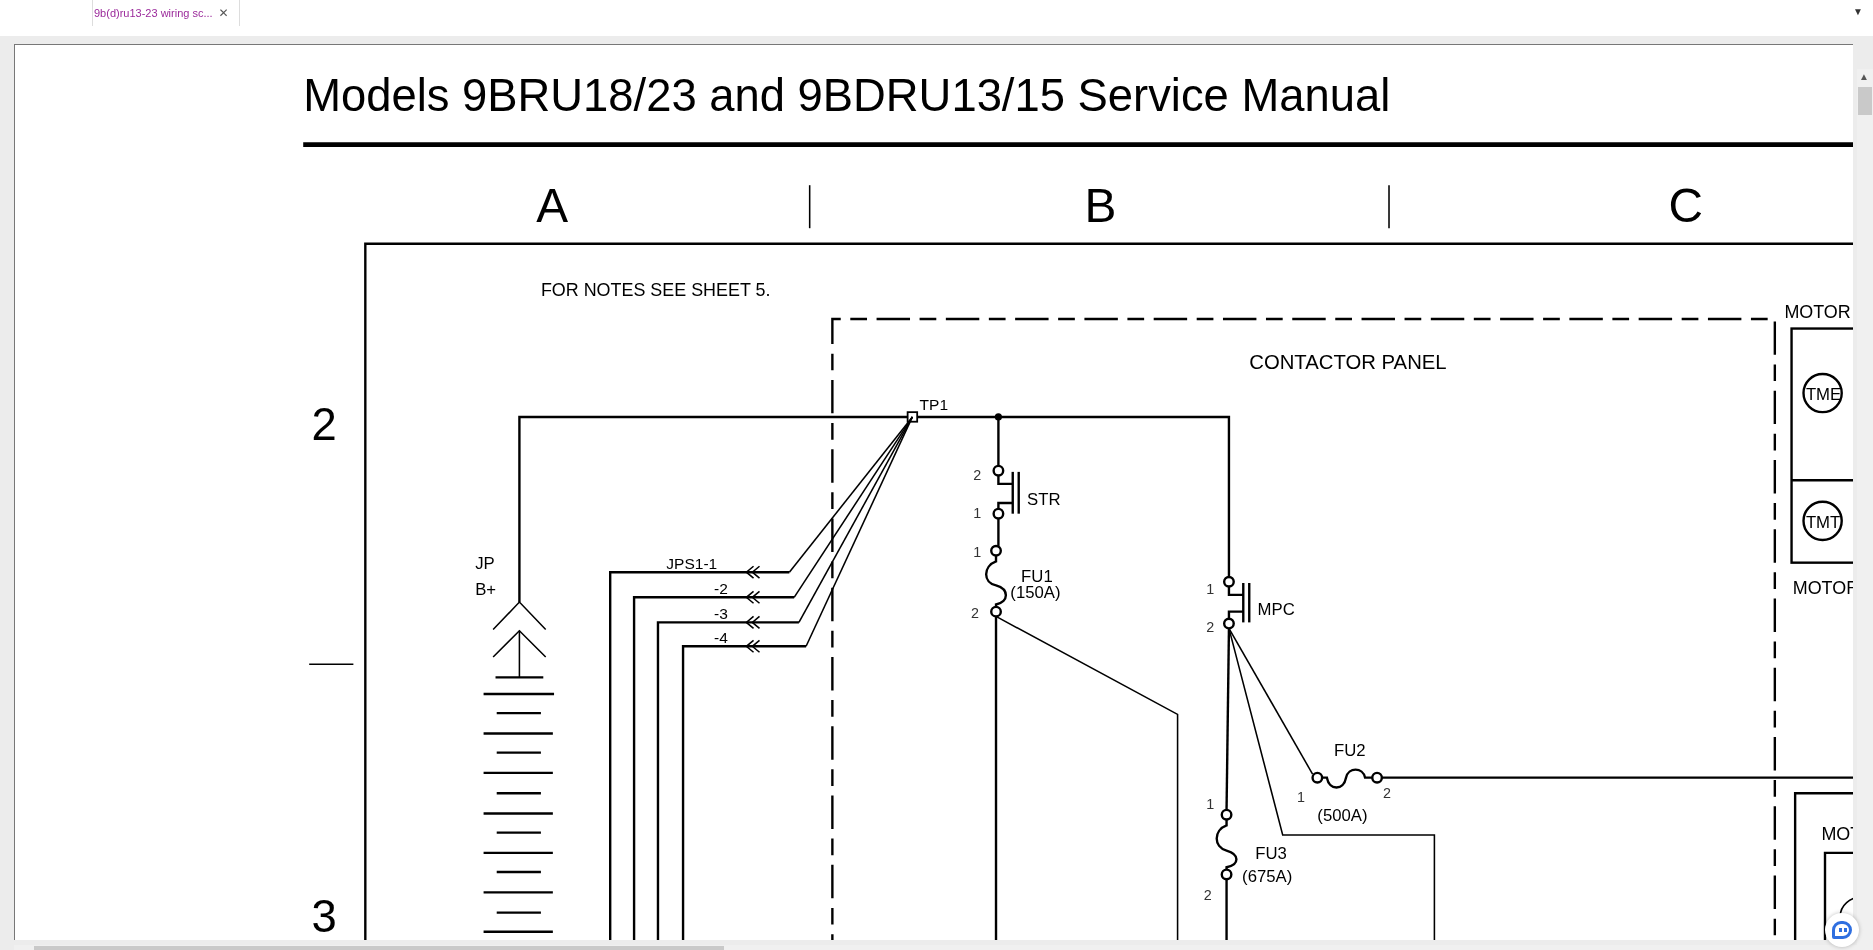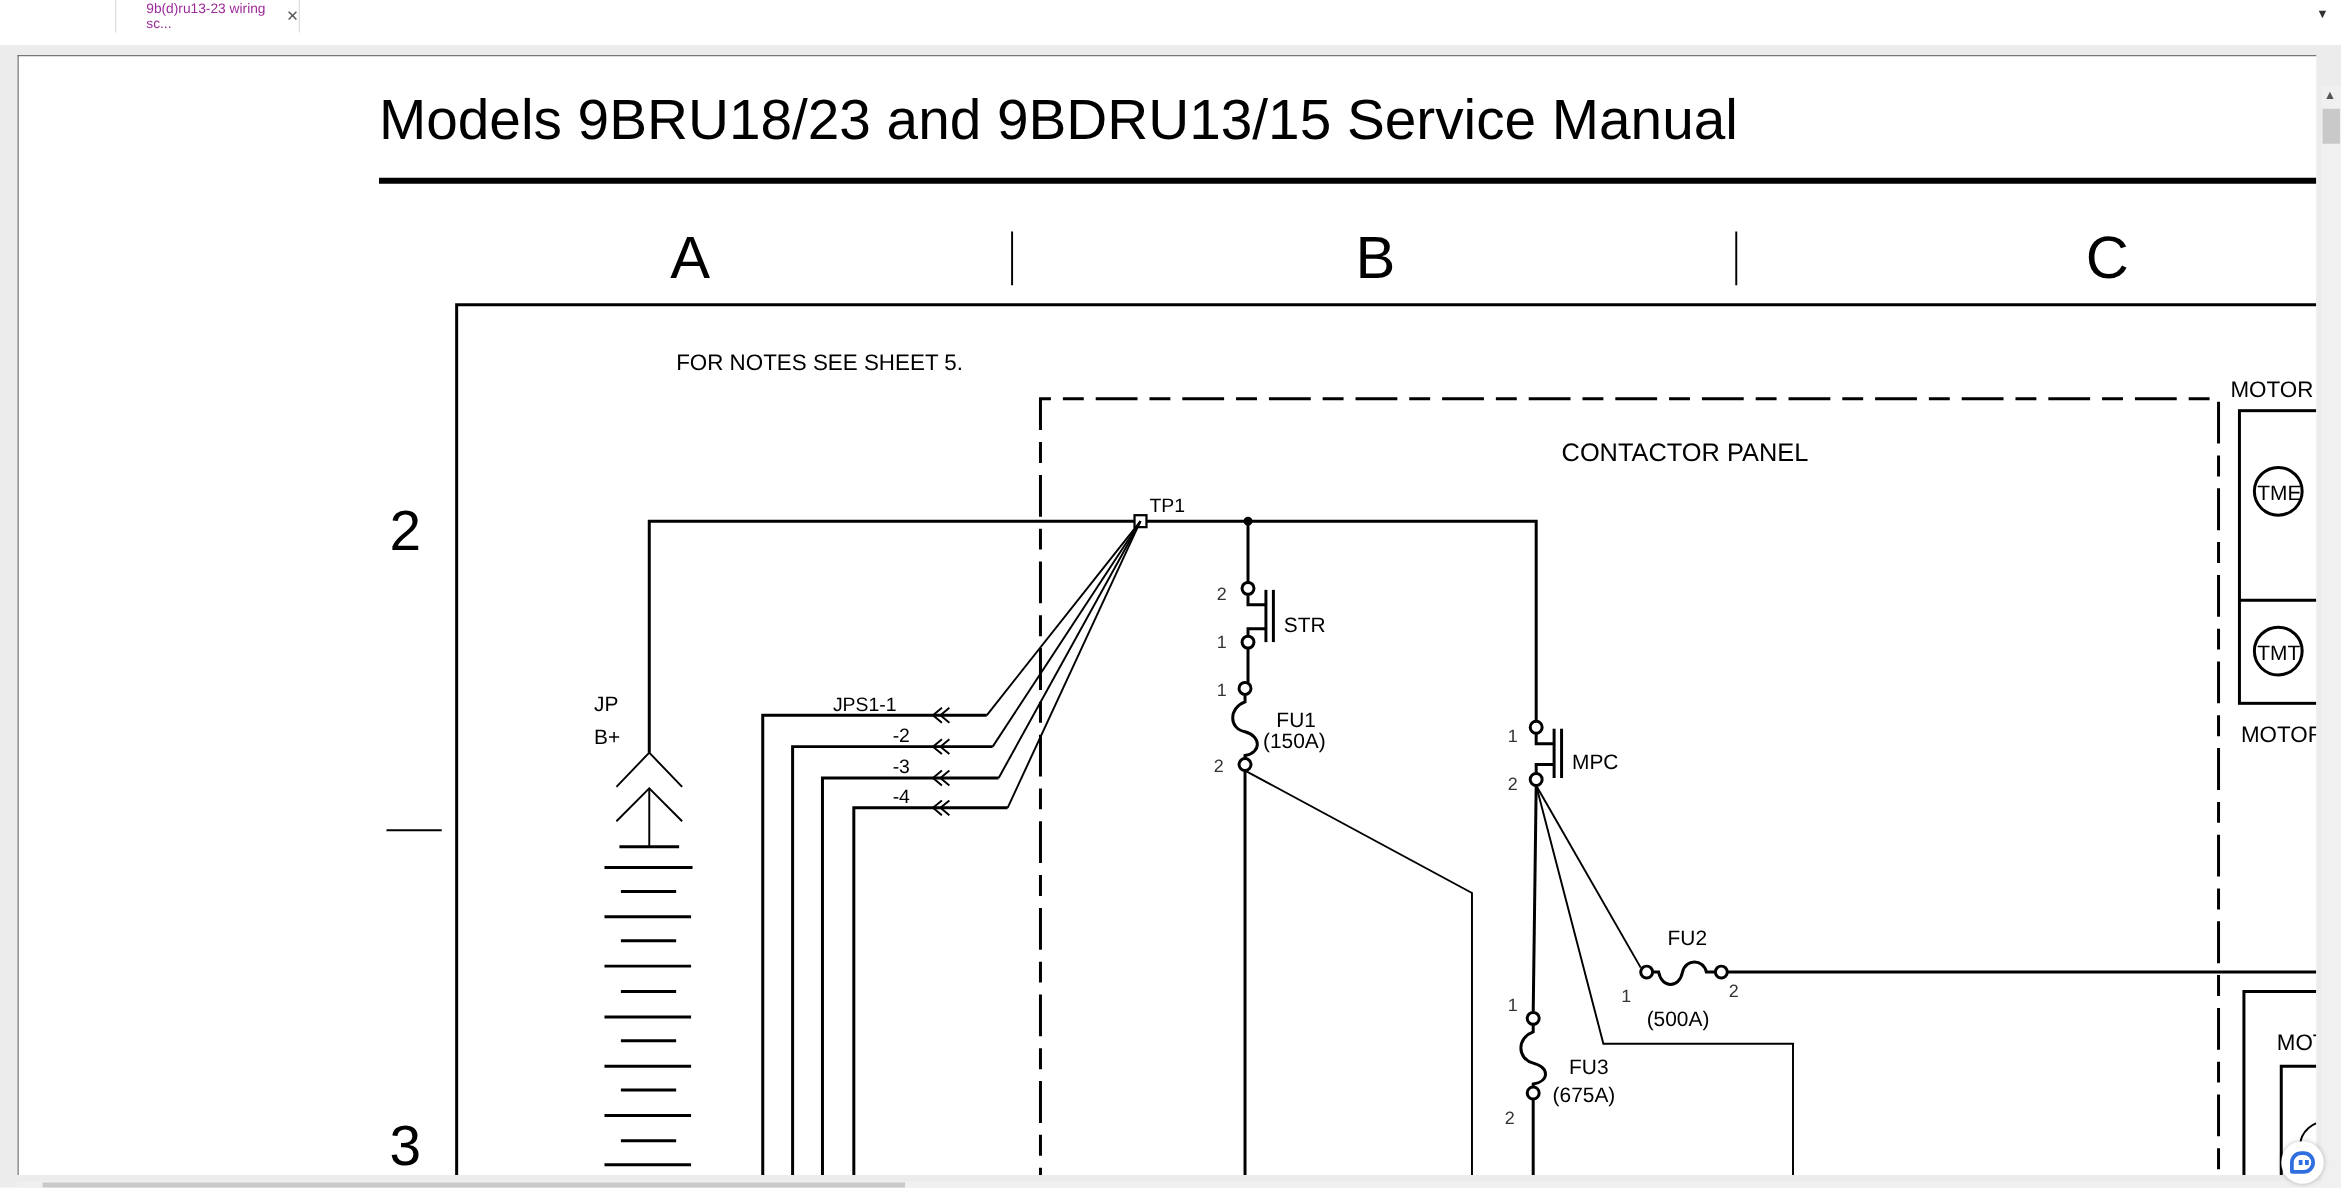--- a/index.html
+++ b/index.html
@@ -1,19 +1,19 @@
 <!DOCTYPE html>
 <html><head>
 <meta charset="utf-8">
 <style>
   html,body{margin:0;padding:0;background:#fff;}
   body{width:1873px;height:950px;overflow:hidden;position:relative;font-family:"Liberation Sans",sans-serif;}
   #stage{position:absolute;left:0;top:0;width:1873px;height:950px;}
   .tabbar{position:absolute;left:0;top:0;width:1873px;height:26px;background:#fff;}
-  .tab{position:absolute;left:92px;top:0;width:148px;height:26px;border-left:1px solid #ddd;border-right:1px solid #ddd;background:#fff;display:flex;align-items:center;padding-left:24px;box-sizing:border-box;font-size:11px;color:#9b2a9b;}
+  .tab{position:absolute;left:92px;top:0;width:148px;height:26px;border-left:1px solid #ddd;border-right:1px solid #ddd;background:#fff;display:flex;align-items:center;padding-left:1px;box-sizing:border-box;font-size:11px;color:#9b2a9b;}
   .tab .x{margin-left:6px;color:#555;font-size:12px;cursor:pointer;}
   .tabmenu{position:absolute;right:10px;top:6px;font-size:10px;color:#333;}
   .frame{position:absolute;left:0;top:25px;width:1873px;height:925px;background:#ececec;margin-top:11px;}
   .viewer{position:absolute;left:14px;top:8px;width:1838px;height:895px;background:#fff;border-left:1px solid #777;border-top:1px solid #777;overflow:hidden;}
   .vscroll{position:absolute;right:0;top:33px;width:16px;height:900px;background:#f0f0f0;}
   .vscroll .thumb{position:absolute;left:1px;top:18px;width:14px;height:28px;background:#c9c9c9;}
   .vscroll .up{position:absolute;left:2px;top:2px;font-size:10px;color:#555;}
   .vscroll .down{position:absolute;left:3px;bottom:0;font-size:9px;color:#555;}
   .hscroll{position:absolute;left:14px;bottom:0;width:1843px;height:16px;background:#f0f0f0;}
   .hscroll .thumb{position:absolute;left:20px;top:1px;width:690px;height:14px;background:#c9c9c9;}

